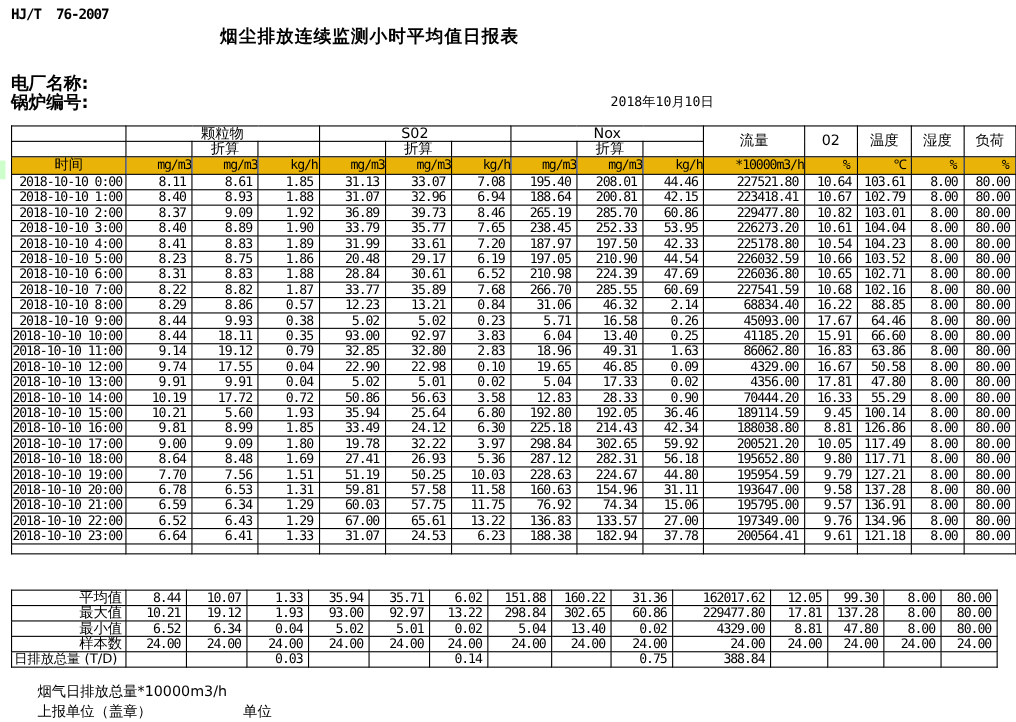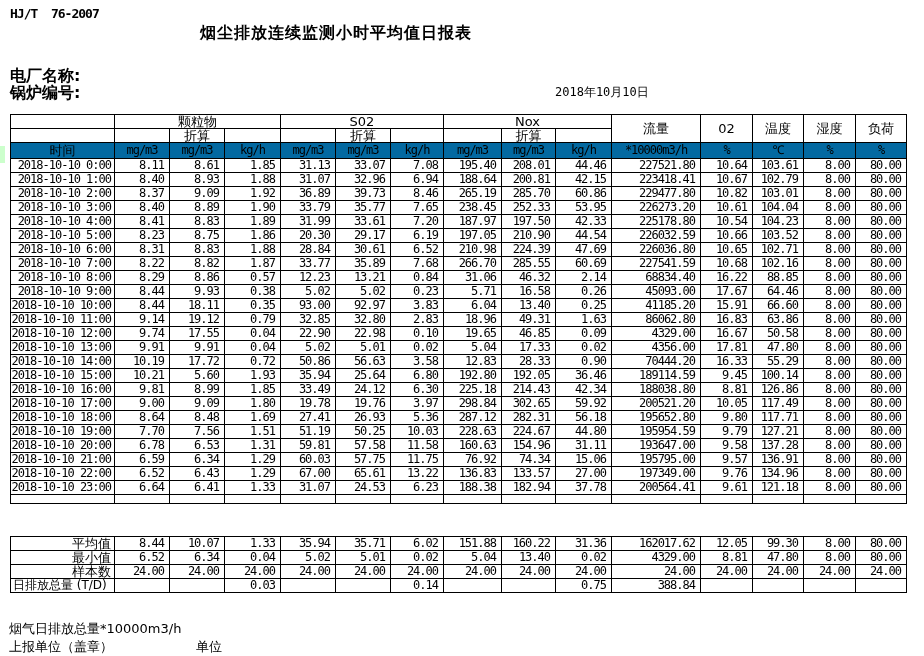--- a/index.html
+++ b/index.html
@@ -14,28 +14,28 @@
   .plant { top:66px; } .boiler { top:83px; }
   .date { left:555px; top:84px; font-size:12px; font-family:"DejaVu Sans Mono",monospace; letter-spacing:0; }
   .green-sliver { left:0; top:146px; width:5px; height:17px; background:#ccffcc; }
 
   table { border-collapse:collapse; table-layout:fixed; }
   #main-table { left:10px; top:114px; }
   #summary-table { left:10px; top:536px; }
   td { border:1px solid #000; height:14px; vertical-align:middle; line-height:13px; overflow:hidden; }
   .zh { font-size:13px; text-align:center; }
   .num { font-family:"DejaVu Sans Mono",monospace; font-size:12px; letter-spacing:-1px; text-align:right; padding-right:5px; white-space:nowrap; }
-  .num-h { font-family:"DejaVu Sans Mono",monospace; font-size:12px; letter-spacing:-1px; text-align:center; }
-  .green { background:#0369a1; }
+  .num-h { font-family:"DejaVu Sans Mono",monospace; font-size:12px; letter-spacing:-1px; text-align:center;padding-left:28px; }
+  .green { background:#eab308; }
   .green-row td { height:16px; }
   .time-cell { padding-right:3px; }
   .label-cell { font-size:13px; font-family:"DejaVu Sans","Liberation Sans",sans-serif; letter-spacing:0; text-align:right; padding-right:3px; }
   .label-cell-left { font-size:12px; font-family:"DejaVu Sans","Liberation Sans",sans-serif; letter-spacing:0; text-align:left; padding-left:2px; white-space:nowrap; }
   .empty-cell { height:9px; }
-  .footer-line { font-size:13px; }
+  .footer-line { font-size:13px;margin-left:25px; }
   .f1 { left:9px; top:620px; }
   .f2 { left:9px; top:638px; }
   .f3 { left:196px; top:638px; }
 </style>
 </head>
 <body>
 
 <div class="abs doc-code">HJ/T  76-2007</div>
 <div class="abs title">烟尘排放连续监测小时平均值日报表</div>
 <div class="abs field-label plant">电厂名称:</div>
@@ -187,21 +187,21 @@
         <td class="num">10.54</td>
         <td class="num">104.23</td>
         <td class="num">8.00</td>
         <td class="num">80.00</td>
       </tr>
       <tr>
         <td class="num time-cell">2018-10-10 5:00</td>
         <td class="num">8.23</td>
         <td class="num">8.75</td>
         <td class="num">1.86</td>
-        <td class="num">20.30</td>
+        <td class="num">20.48</td>
         <td class="num">29.17</td>
         <td class="num">6.19</td>
         <td class="num">197.05</td>
         <td class="num">210.90</td>
         <td class="num">44.54</td>
         <td class="num">226032.59</td>
         <td class="num">10.66</td>
         <td class="num">103.52</td>
         <td class="num">8.00</td>
         <td class="num">80.00</td>
@@ -392,21 +392,21 @@
         <td class="num">126.86</td>
         <td class="num">8.00</td>
         <td class="num">80.00</td>
       </tr>
       <tr>
         <td class="num time-cell">2018-10-10 17:00</td>
         <td class="num">9.00</td>
         <td class="num">9.09</td>
         <td class="num">1.80</td>
         <td class="num">19.78</td>
-        <td class="num">19.76</td>
+        <td class="num">32.22</td>
         <td class="num">3.97</td>
         <td class="num">298.84</td>
         <td class="num">302.65</td>
         <td class="num">59.92</td>
         <td class="num">200521.20</td>
         <td class="num">10.05</td>
         <td class="num">117.49</td>
         <td class="num">8.00</td>
         <td class="num">80.00</td>
       </tr>
@@ -562,20 +562,37 @@
         <td class="num">151.88</td>
         <td class="num">160.22</td>
         <td class="num">31.36</td>
         <td class="num">162017.62</td>
         <td class="num">12.05</td>
         <td class="num">99.30</td>
         <td class="num">8.00</td>
         <td class="num">80.00</td>
       </tr>
       <tr>
+        <td class="label-cell">最大值</td>
+        <td class="num">10.21</td>
+        <td class="num">19.12</td>
+        <td class="num">1.93</td>
+        <td class="num">93.00</td>
+        <td class="num">92.97</td>
+        <td class="num">13.22</td>
+        <td class="num">298.84</td>
+        <td class="num">302.65</td>
+        <td class="num">60.86</td>
+        <td class="num">229477.80</td>
+        <td class="num">17.81</td>
+        <td class="num">137.28</td>
+        <td class="num">8.00</td>
+        <td class="num">80.00</td>
+      </tr>
+      <tr>
         <td class="label-cell">最小值</td>
         <td class="num">6.52</td>
         <td class="num">6.34</td>
         <td class="num">0.04</td>
         <td class="num">5.02</td>
         <td class="num">5.01</td>
         <td class="num">0.02</td>
         <td class="num">5.04</td>
         <td class="num">13.40</td>
         <td class="num">0.02</td>

